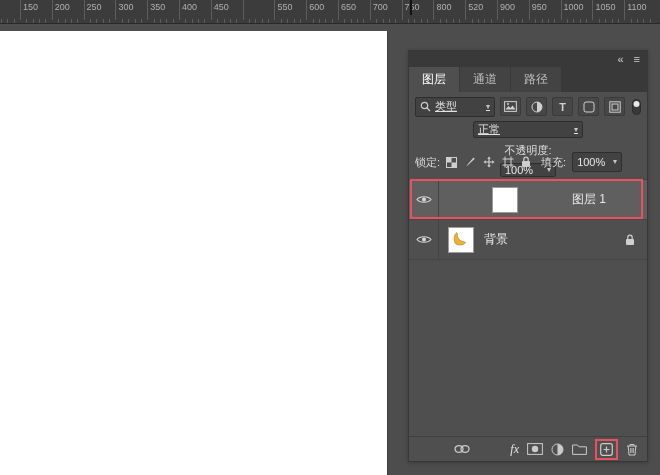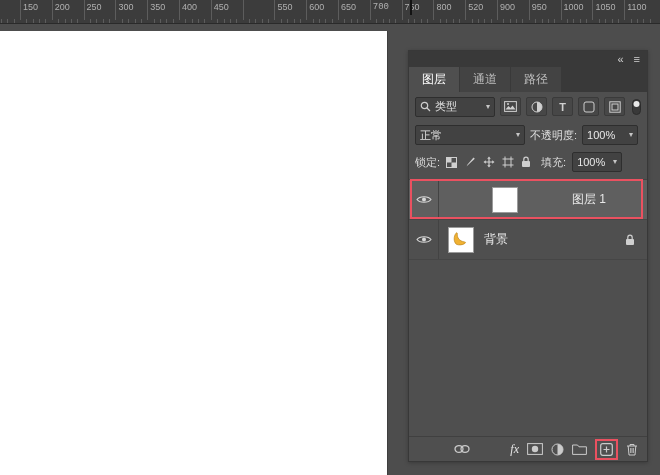--- a/index.html
+++ b/index.html
@@ -26,29 +26,29 @@
   .panel-chrome { height:16px; background:#393939; display:flex; justify-content:flex-end;
                   align-items:center; gap:10px; padding:0 7px; color:#d2d2d2; flex:0 0 auto; }
   .chrome-icon { font-size:11px; line-height:1; cursor:default; }
   .tabs { height:25px; background:#393939; display:flex; gap:1px; flex:0 0 auto; }
   .tab { padding:0 13px; display:flex; align-items:center; font-size:12px; color:#bdbdbd; background:#434343; }
   .tab.active { background:#4f4f4f; color:#ffffff; }
 
   .row { display:flex; align-items:center; padding:0 6px; flex:0 0 auto; }
   .filter-row { height:29px; gap:3px; }
   .select { display:flex; align-items:center; background:#424242; border:1px solid #2e2e2e;
-            border-radius:2px; height:20px; padding:0 4px; gap:4px; color:#e2e2e2; font-size:11px; }
+            border-radius:2px; height:20px; padding:0 4px; gap:4px; color:#e2e2e2; font-size:11px;text-decoration:underline; }
   .chev { margin-left:auto; font-size:8px; color:#c6c6c6; line-height:1; }
   .type-select { width:80px; }
   .icon-btn { width:21px; height:19px; display:flex; align-items:center; justify-content:center;
               background:#474747; border:1px solid #3a3a3a; border-radius:2px; margin-left:2px;
               color:#cfcfcf; font-size:11px; font-weight:bold; }
   .switch { margin-left:4px; display:flex; align-items:center; }
 
-  .blend-row { height:28px; gap:5px; }
+  .blend-row { height:28px; gap:5px;flex-direction:column; }
   .blend-select { width:110px; }
   .small-label { font-size:11px; color:#dedede; white-space:nowrap; }
   .value-field { display:flex; align-items:center; background:#424242; border:1px solid #2e2e2e;
                  border-radius:2px; height:20px; padding:0 4px; font-size:11px; color:#e8e8e8; }
   .opacity-field { width:56px; }
   .fill-field { width:50px; }
 
   .lock-row { height:26px; gap:6px; }
   .lock-icons { display:flex; gap:7px; align-items:center; }
   .mini-icon { display:flex; align-items:center; justify-content:center; }
@@ -96,21 +96,21 @@
         <span class="tick-label" style="left: 213.8px;">450</span>
         <div class="tick-major" style="left: 242.6px;"></div>
         <span class="tick-label" style="left: 245.6px; margin-top: 43px;">500</span>
         <div class="tick-major" style="left: 274.4px;"></div>
         <span class="tick-label" style="left: 277.4px;">550</span>
         <div class="tick-major" style="left: 306.2px;"></div>
         <span class="tick-label" style="left: 309.2px;">600</span>
         <div class="tick-major" style="left: 338px;"></div>
         <span class="tick-label" style="left: 341px;">650</span>
         <div class="tick-major" style="left: 369.8px;"></div>
-        <span class="tick-label" style="left: 372.8px; font-family: Liberation Mono, monospace;">700</span>
+        <span class="tick-label" style="left: 372.8px;">700</span>
         <div class="tick-major" style="left: 401.6px;"></div>
         <span class="tick-label" style="left: 404.6px;">750</span>
         <div class="tick-major" style="left: 433.4px;"></div>
         <span class="tick-label" style="left: 436.4px;">800</span>
         <div class="tick-major" style="left: 465.2px;"></div>
         <span class="tick-label" style="left: 468.2px;">520</span>
         <div class="tick-major" style="left: 497px;"></div>
         <span class="tick-label" style="left: 500px;">900</span>
         <div class="tick-major" style="left: 528.8px;"></div>
         <span class="tick-label" style="left: 531.8px;">950</span>

